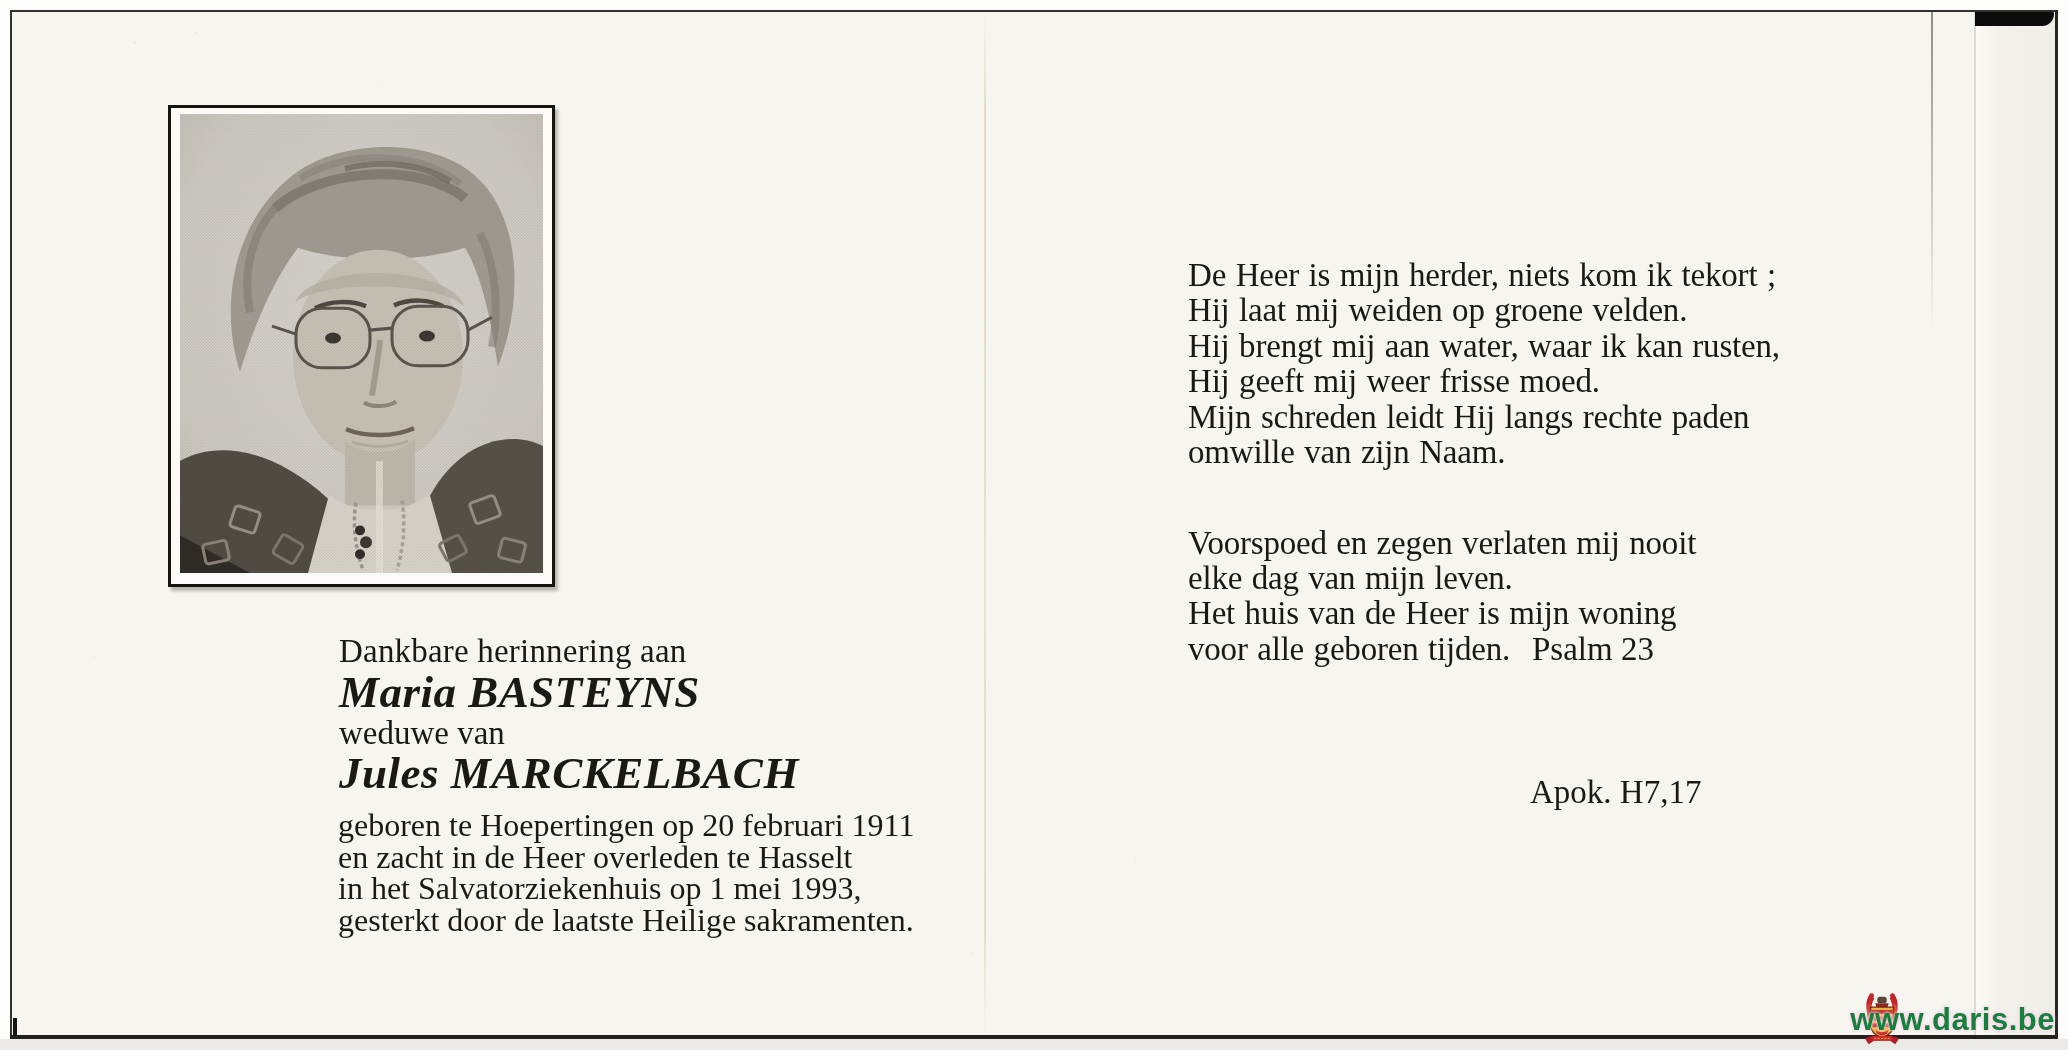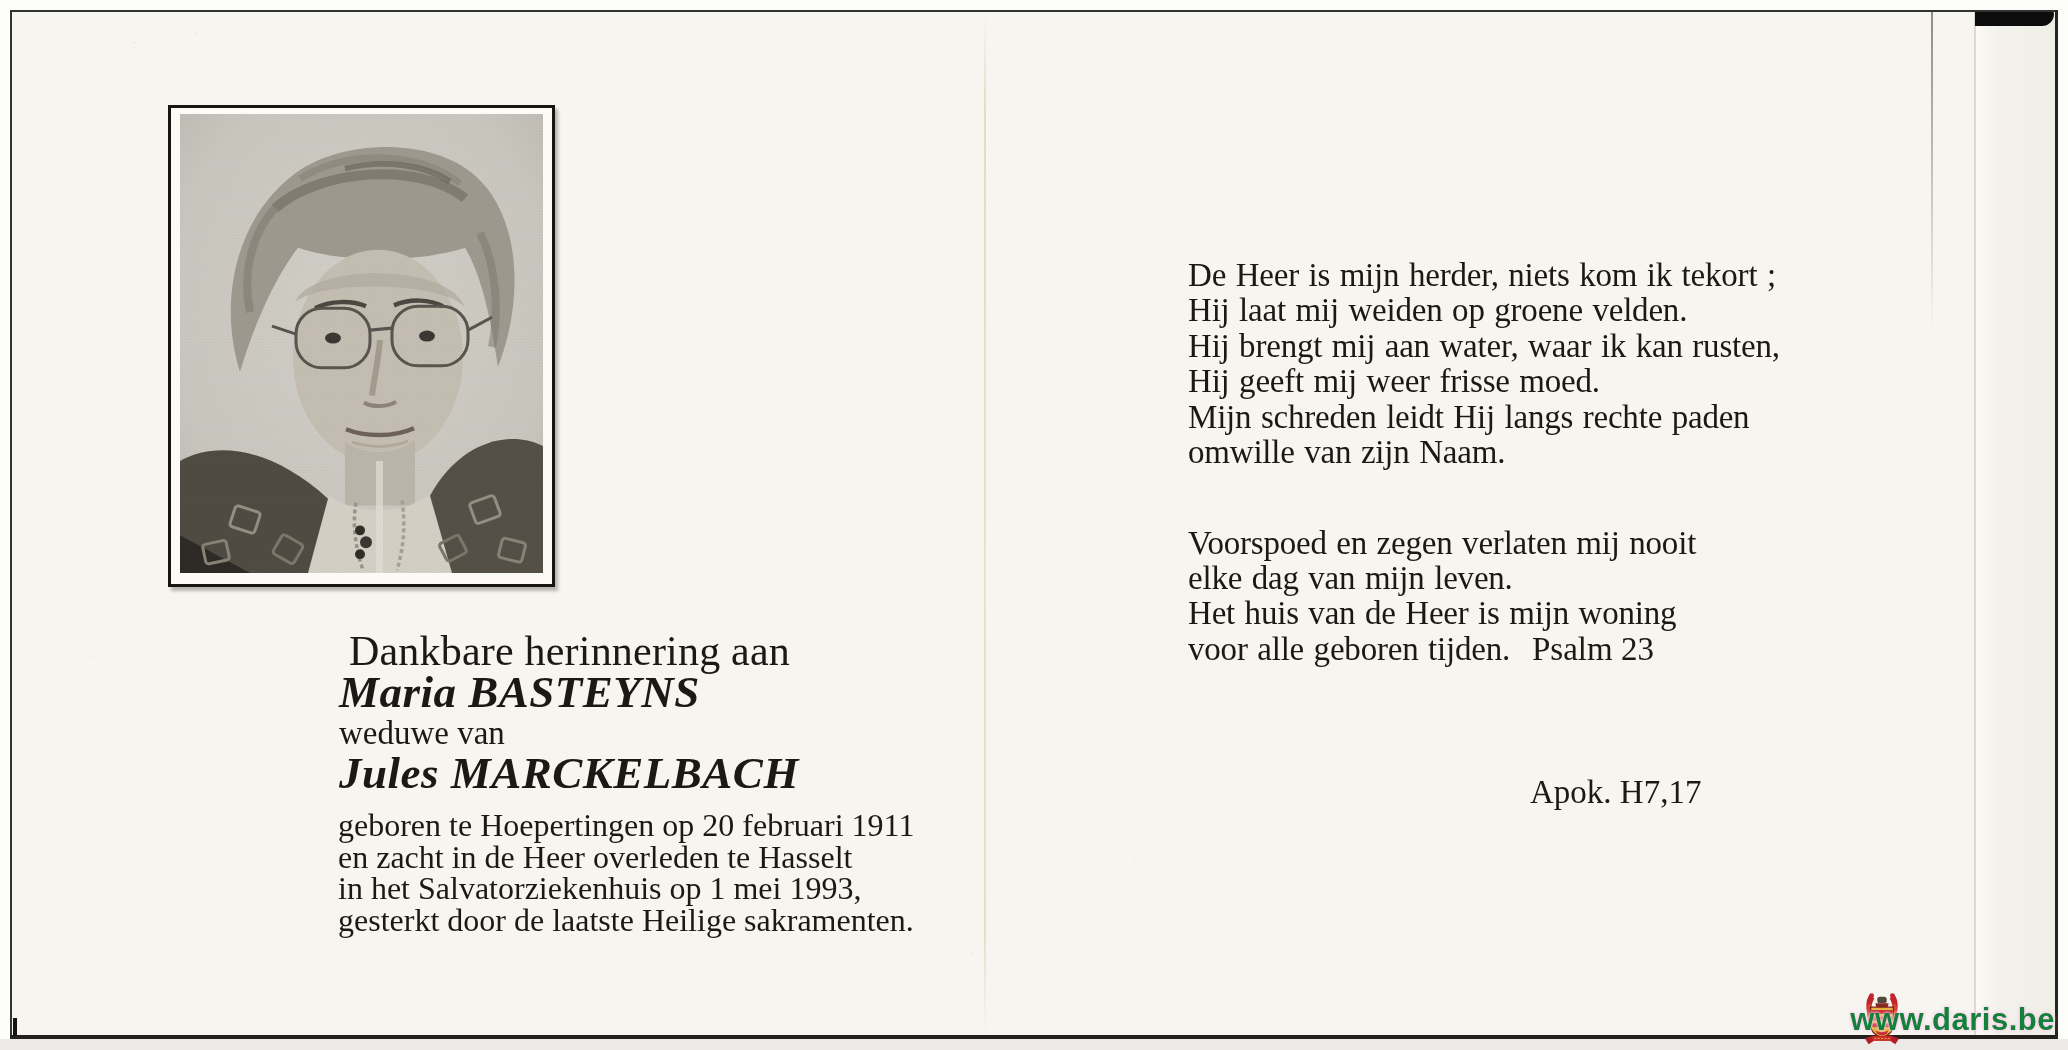--- a/index.html
+++ b/index.html
@@ -48,21 +48,21 @@
   .tick{position:absolute;left:13px;top:1018px;width:4px;height:18px;background:#141414;}
 
   
   .photo-frame{position:absolute;left:168px;top:105px;width:387px;height:482px;
     box-sizing:border-box;border:3px solid #17150f;background:#fbfaf6;
     padding:6px 9px 11px 9px;box-shadow:3px 4px 3px rgba(110,104,96,.45);}
   .photo-frame svg{display:block;width:363px;height:459px;}
 
   
   .t{position:absolute;white-space:nowrap;}
-  .intro{left:349px;top:635px;font-size:42px;line-height:33px;letter-spacing:.2px;}
+  .intro{left:339px;top:635px;font-size:33px;line-height:33px;letter-spacing:.2px;}
   .name{left:339px;font-size:45px;line-height:45px;font-weight:bold;letter-spacing:.5px;font-style:italic;}
   .name1{top:670px;}
   .name2{top:751px;}
   .relation{left:339px;top:717px;font-size:33px;line-height:33px;}
   .bio{left:338px;top:810px;font-size:32px;line-height:31.5px;}
   .bio div{white-space:nowrap;}
 
   
   .stanza{left:1188px;font-size:33px;letter-spacing:-.2px;word-spacing:1.5px;}
   .stanza div{white-space:nowrap;}

